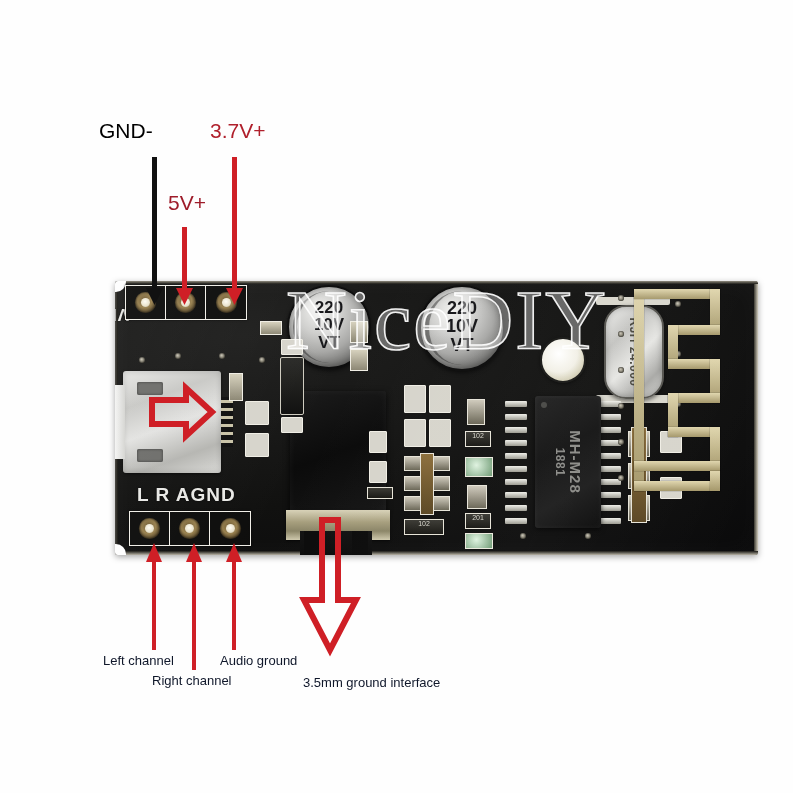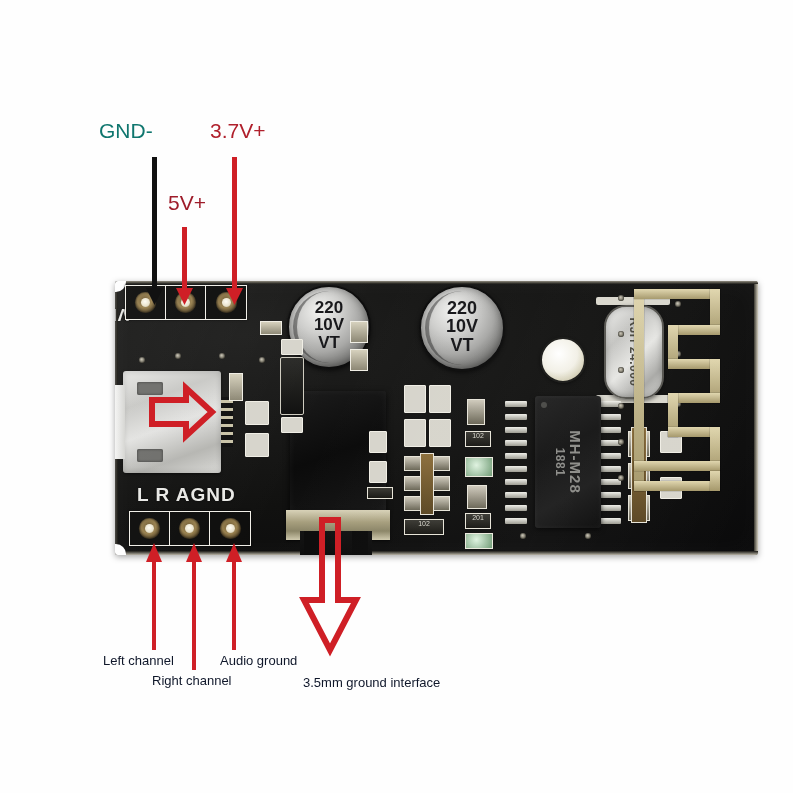--- a/index.html
+++ b/index.html
@@ -168,21 +168,21 @@
   .smd.diode{background:linear-gradient(to bottom,#2c2c29,#111110);border:1px solid #cfccc0;border-radius:2px;}
 
   .via{position:absolute;width:6px;height:6px;border-radius:50%;background:radial-gradient(circle at 40% 35%,#cfcabb,#4b4839);box-shadow:inset 0 0 2px #000;}
 
   
   .ant{position:absolute;right:14px;top:4px;width:110px;height:228px;}
   .ant i{position:absolute;background:linear-gradient(to bottom,#e0d6ae,#a4976a);box-shadow:0 0 1px rgba(0,0,0,.6);}
 
   
   .lbl{position:absolute;white-space:nowrap;font-family:"Liberation Sans", sans-serif;}
-  .lbl-gnd{left:99px;top:119px;font-size:21px;color:#0f766e;font-weight:400;}
+  .lbl-gnd{left:99px;top:119px;font-size:21px;color:#000000;font-weight:400;}
   .lbl-5v{left:168px;top:191px;font-size:21px;color:#9e1c2a;font-weight:400;}
   .lbl-37v{left:210px;top:119px;font-size:21px;color:#b0202c;font-weight:400;text-align:right;}
   .lbl-usb{left:23px;top:385px;font-size:21px;color:#b2212c;letter-spacing:.5px;}
   .lbl-small{font-size:13px;color:#0f172a;}
   .lbl-left{left:103px;top:653px;}
   .lbl-right{left:152px;top:673px;}
   .lbl-ag{left:220px;top:653px;}
   .lbl-jack{left:303px;top:675px;}
 
   .leader{position:absolute;}
@@ -404,20 +404,21 @@
       <i style="left:76px;top:186px;width:10px;height:20px;"></i>
     </div>
     <div class="via" style="right:134px;top:14px;"></div>
     <div class="via" style="right:134px;top:50px;"></div>
     <div class="via" style="right:134px;top:86px;"></div>
     <div class="via" style="right:134px;top:122px;"></div>
     <div class="via" style="right:134px;top:158px;"></div>
     <div class="via" style="right:134px;top:194px;"></div>
   </div>
 
+  <div class="watermark">NiceDIY</div>
 
   <div class="leader black" style="left:152px;top:157px;width:5px;height:140px;"></div>
   <div class="leader red" style="left:182px;top:227px;width:5px;height:70px;"></div>
   <div class="leader red" style="left:232px;top:157px;width:5px;height:140px;"></div>
 
   <div class="leader red" style="left:152px;top:550px;width:4px;height:100px;"></div>
   <div class="leader red" style="left:192px;top:550px;width:4px;height:120px;"></div>
   <div class="leader red" style="left:232px;top:550px;width:4px;height:100px;"></div>
 
   <svg class="overlay" viewBox="0 0 793 793">

